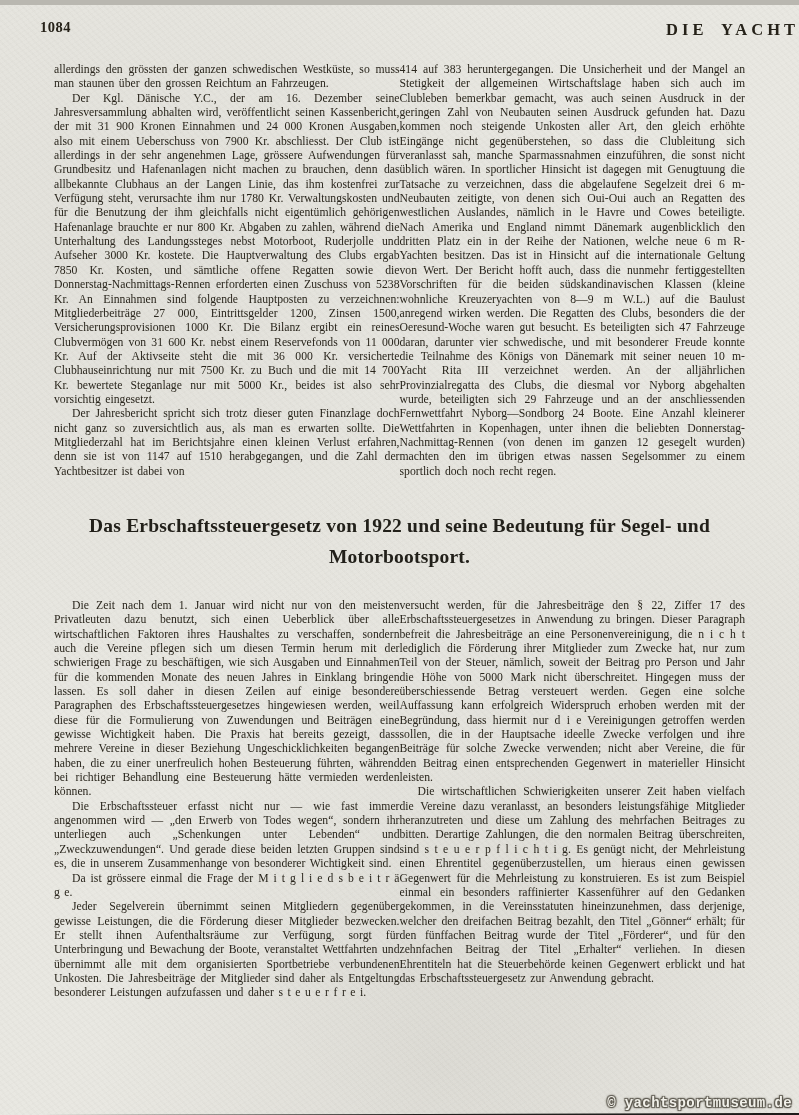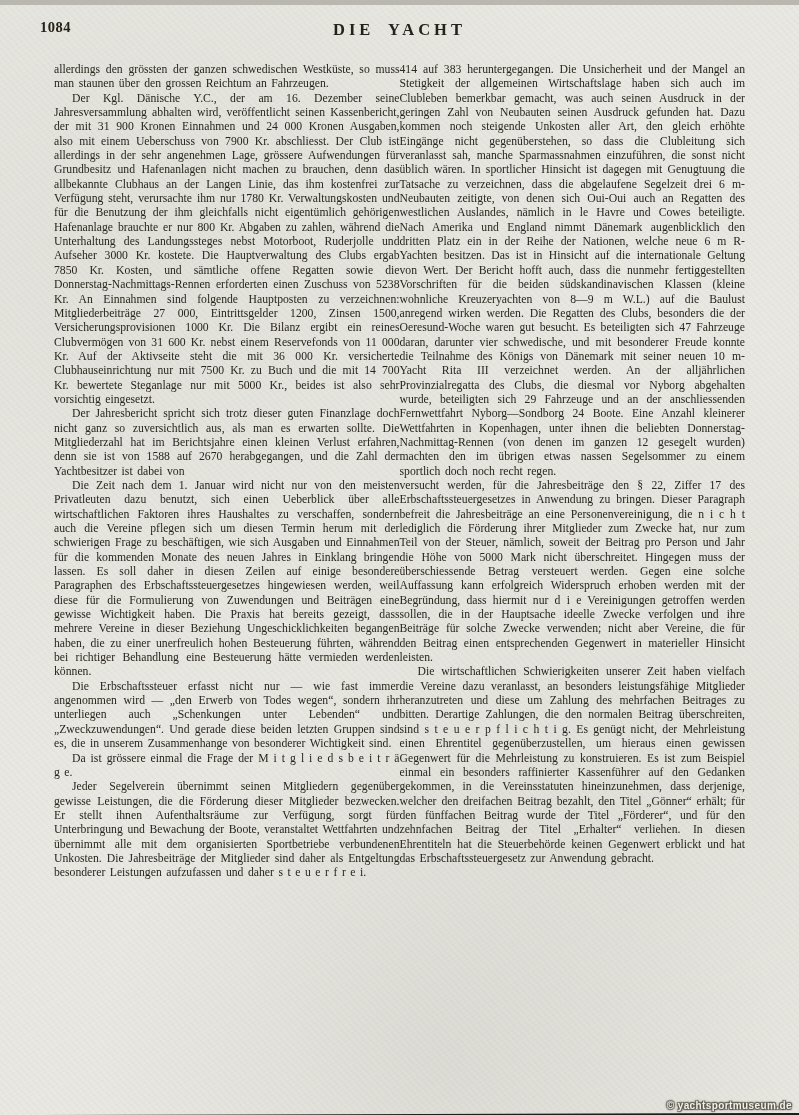--- a/index.html
+++ b/index.html
@@ -30,21 +30,21 @@
   .pagenum {
     position: absolute;
     left: 40px;
     top: 14px;
     font-size: 14.5px;
     font-weight: bold;
     letter-spacing: 0.5px;
   }
   .masthead {
     margin: 0;
-    text-align: center;
+    text-align: right;
     font-size: 16.5px;
     font-weight: bold;
     letter-spacing: 4px;
     word-spacing: 6px;
   }
   .cols {
     display: flex;
     padding: 0 54px;
   }
   .col { flex: 1 1 0; min-width: 0; }
@@ -66,23 +66,23 @@
     font-size: 19.5px;
     line-height: 31px;
     font-weight: bold;
     letter-spacing: 0.2px;
     color: #22201a;
   }
   .watermark {
     position: absolute;
     right: 7px;
     bottom: 9px;
-    font-family: Liberation Sans, sans-serif;
+    font-family: Liberation Mono, monospace;
     font-weight: bold;
-    font-size: 10px;
+    font-size: 14px;
     letter-spacing: 0.4px;
     color: #f2f1ea;
     text-shadow:
       -1px -1px 1px #5a564c,
        1px -1px 1px #5a564c,
       -1px  1px 1px #5a564c,
        1px  1px 1px #5a564c,
        0 0 3px #45423a;
   }
   .bottom-bar {
@@ -103,29 +103,30 @@
   <div class="header">
     <span class="pagenum">1084</span>
     <h1 class="masthead">DIE YACHT</h1>
   </div>
 
   <section class="article article-1">
     <div class="cols">
       <div class="col">
         <p class="noindent">allerdings den grössten der ganzen schwedischen Westküste, so muss man staunen über den grossen Reichtum an Fahrzeugen.</p>
         <p class="indent">Der Kgl. Dänische Y.C., der am 16. Dezember seine Jahresversammlung abhalten wird, veröffentlicht seinen Kassenbericht, der mit 31 900 Kronen Einnahmen und 24 000 Kronen Ausgaben, also mit einem Ueberschuss von 7900 Kr. abschliesst. Der Club ist allerdings in der sehr angenehmen Lage, grössere Aufwendungen für Grundbesitz und Hafenanlagen nicht machen zu brauchen, denn das allbekannte Clubhaus an der Langen Linie, das ihm kostenfrei zur Verfügung steht, verursachte ihm nur 1780 Kr. Verwaltungskosten und für die Benutzung der ihm gleichfalls nicht eigentümlich gehörigen Hafenanlage brauchte er nur 800 Kr. Abgaben zu zahlen, während die Unterhaltung des Landungssteges nebst Motorboot, Ruderjolle und Aufseher 3000 Kr. kostete. Die Hauptverwaltung des Clubs ergab 7850 Kr. Kosten, und sämtliche offene Regatten sowie die Donnerstag-Nachmittags-Rennen erforderten einen Zuschuss von 5238 Kr. An Einnahmen sind folgende Hauptposten zu verzeichnen: Mitgliederbeiträge 27 000, Eintrittsgelder 1200, Zinsen 1500, Versicherungsprovisionen 1000 Kr. Die Bilanz ergibt ein reines Clubvermögen von 31 600 Kr. nebst einem Reservefonds von 11 000 Kr. Auf der Aktivseite steht die mit 36 000 Kr. versicherte Clubhauseinrichtung nur mit 7500 Kr. zu Buch und die mit 14 700 Kr. bewertete Steganlage nur mit 5000 Kr., beides ist also sehr vorsichtig eingesetzt.</p>
-        <p class="indent">Der Jahresbericht spricht sich trotz dieser guten Finanzlage doch nicht ganz so zuversichtlich aus, als man es erwarten sollte. Die Mitgliederzahl hat im Berichtsjahre einen kleinen Verlust erfahren, denn sie ist von 1588 auf 2670 herabgegangen, und die Zahl der Yachtbesitzer ist dabei von</p>
+        <p class="indent">Der Jahresbericht spricht sich trotz dieser guten Finanzlage doch nicht ganz so zuversichtlich aus, als man es erwarten sollte. Die Mitgliederzahl hat im Berichtsjahre einen kleinen Verlust erfahren, denn sie ist von 1147 auf 1510 herabgegangen, und die Zahl der Yachtbesitzer ist dabei von</p>
       </div>
       <div class="col">
         <p class="noindent">414 auf 383 heruntergegangen. Die Unsicherheit und der Mangel an Stetigkeit der allgemeinen Wirtschaftslage haben sich auch im Clubleben bemerkbar gemacht, was auch seinen Ausdruck in der geringen Zahl von Neubauten seinen Ausdruck gefunden hat. Dazu kommen noch steigende Unkosten aller Art, den gleich erhöhte Eingänge nicht gegenüberstehen, so dass die Clubleitung sich veranlasst sah, manche Sparmassnahmen einzuführen, die sonst nicht üblich wären. In sportlicher Hinsicht ist dagegen mit Genugtuung die Tatsache zu verzeichnen, dass die abgelaufene Segelzeit drei 6 m-Neubauten zeitigte, von denen sich Oui-Oui auch an Regatten des westlichen Auslandes, nämlich in le Havre und Cowes beteiligte. Nach Amerika und England nimmt Dänemark augenblicklich den dritten Platz ein in der Reihe der Nationen, welche neue 6 m R-Yachten besitzen. Das ist in Hinsicht auf die internationale Geltung von Wert. Der Bericht hofft auch, dass die nunmehr fertiggestellten Vorschriften für die beiden südskandinavischen Klassen (kleine wohnliche Kreuzeryachten von 8—9 m W.L.) auf die Baulust anregend wirken werden. Die Regatten des Clubs, besonders die der Oeresund-Woche waren gut besucht. Es beteiligten sich 47 Fahrzeuge daran, darunter vier schwedische, und mit besonderer Freude konnte die Teilnahme des Königs von Dänemark mit seiner neuen 10 m-Yacht Rita III verzeichnet werden. An der alljährlichen Provinzialregatta des Clubs, die diesmal vor Nyborg abgehalten wurde, beteiligten sich 29 Fahrzeuge und an der anschliessenden Fernwettfahrt Nyborg—Sondborg 24 Boote. Eine Anzahl kleinerer Wettfahrten in Kopenhagen, unter ihnen die beliebten Donnerstag-Nachmittag-Rennen (von denen im ganzen 12 gesegelt wurden) machten den im übrigen etwas nassen Segelsommer zu einem sportlich doch noch recht regen.</p>
       </div>
     </div>
   </section>
 
   <section class="article article-2">
+    <h2 class="article-title">Das Erbschaftssteuergesetz von 1922 und seine Bedeutung für Segel- und Motorbootsport.</h2>
     <div class="cols">
       <div class="col">
         <p class="indent">Die Zeit nach dem 1. Januar wird nicht nur von den meisten Privatleuten dazu benutzt, sich einen Ueberblick über alle wirtschaftlichen Faktoren ihres Haushaltes zu verschaffen, sondern auch die Vereine pflegen sich um diesen Termin herum mit der schwierigen Frage zu beschäftigen, wie sich Ausgaben und Einnahmen für die kommenden Monate des neuen Jahres in Einklang bringen lassen. Es soll daher in diesen Zeilen auf einige besondere Paragraphen des Erbschaftssteuergesetzes hingewiesen werden, weil diese für die Formulierung von Zuwendungen und Beiträgen eine gewisse Wichtigkeit haben. Die Praxis hat bereits gezeigt, dass mehrere Vereine in dieser Beziehung Ungeschicklichkeiten begangen haben, die zu einer unerfreulich hohen Besteuerung führten, während bei richtiger Behandlung eine Besteuerung hätte vermieden werden können.</p>
         <p class="indent">Die Erbschaftssteuer erfasst nicht nur — wie fast immer angenommen wird — „den Erwerb von Todes wegen“, sondern ihr unterliegen auch „Schenkungen unter Lebenden“ und „Zweckzuwendungen“. Und gerade diese beiden letzten Gruppen sind es, die in unserem Zusammenhange von besonderer Wichtigkeit sind.</p>
         <p class="indent">Da ist grössere einmal die Frage der M i t g l i e d s b e i t r ä g e.</p>
         <p class="indent">Jeder Segelverein übernimmt seinen Mitgliedern gegenüber gewisse Leistungen, die die Förderung dieser Mitglieder bezwecken. Er stellt ihnen Aufenthaltsräume zur Verfügung, sorgt für Unterbringung und Bewachung der Boote, veranstaltet Wettfahrten und übernimmt alle mit dem organisierten Sportbetriebe verbundenen Unkosten. Die Jahresbeiträge der Mitglieder sind daher als Entgeltung besonderer Leistungen aufzufassen und daher s t e u e r f r e i.</p>
       </div>
       <div class="col">
         <p class="noindent">versucht werden, für die Jahresbeiträge den § 22, Ziffer 17 des Erbschaftssteuergesetzes in Anwendung zu bringen. Dieser Paragraph befreit die Jahresbeiträge an eine Personenvereinigung, die n i c h t lediglich die Förderung ihrer Mitglieder zum Zwecke hat, nur zum Teil von der Steuer, nämlich, soweit der Beitrag pro Person und Jahr die Höhe von 5000 Mark nicht überschreitet. Hingegen muss der überschiessende Betrag versteuert werden. Gegen eine solche Auffassung kann erfolgreich Widerspruch erhoben werden mit der Begründung, dass hiermit nur d i e Vereinigungen getroffen werden sollen, die in der Hauptsache ideelle Zwecke verfolgen und ihre Beiträge für solche Zwecke verwenden; nicht aber Vereine, die für den Beitrag einen entsprechenden Gegenwert in materieller Hinsicht leisten.</p>
         <p class="indent">Die wirtschaftlichen Schwierigkeiten unserer Zeit haben vielfach die Vereine dazu veranlasst, an besonders leistungsfähige Mitglieder heranzutreten und diese um Zahlung des mehrfachen Beitrages zu bitten. Derartige Zahlungen, die den normalen Beitrag überschreiten, sind s t e u e r p f l i c h t i g. Es genügt nicht, der Mehrleistung einen Ehrentitel gegenüberzustellen, um hieraus einen gewissen Gegenwert für die Mehrleistung zu konstruieren. Es ist zum Beispiel einmal ein besonders raffinierter Kassenführer auf den Gedanken gekommen, in die Vereinsstatuten hineinzunehmen, dass derjenige, welcher den dreifachen Beitrag bezahlt, den Titel „Gönner“ erhält; für den fünffachen Beitrag wurde der Titel „Förderer“, und für den zehnfachen Beitrag der Titel „Erhalter“ verliehen. In diesen Ehrentiteln hat die Steuerbehörde keinen Gegenwert erblickt und hat das Erbschaftssteuergesetz zur Anwendung gebracht.</p>

